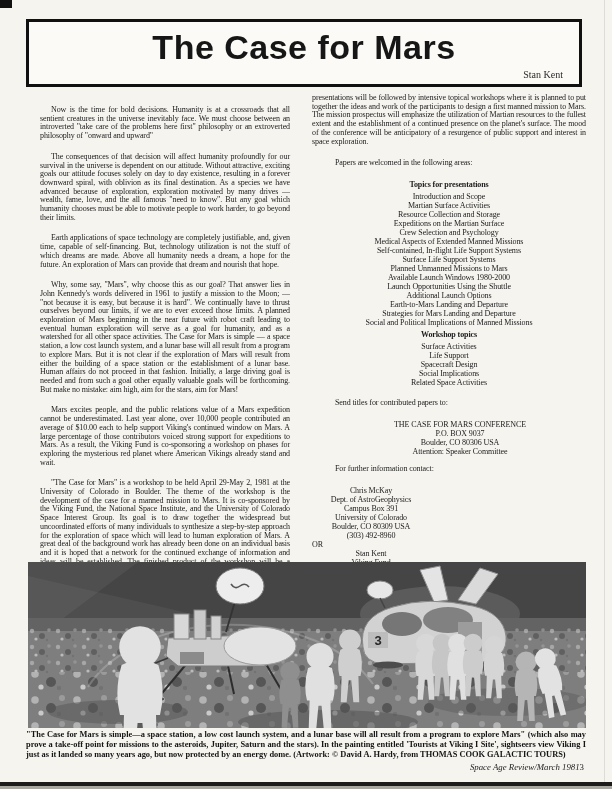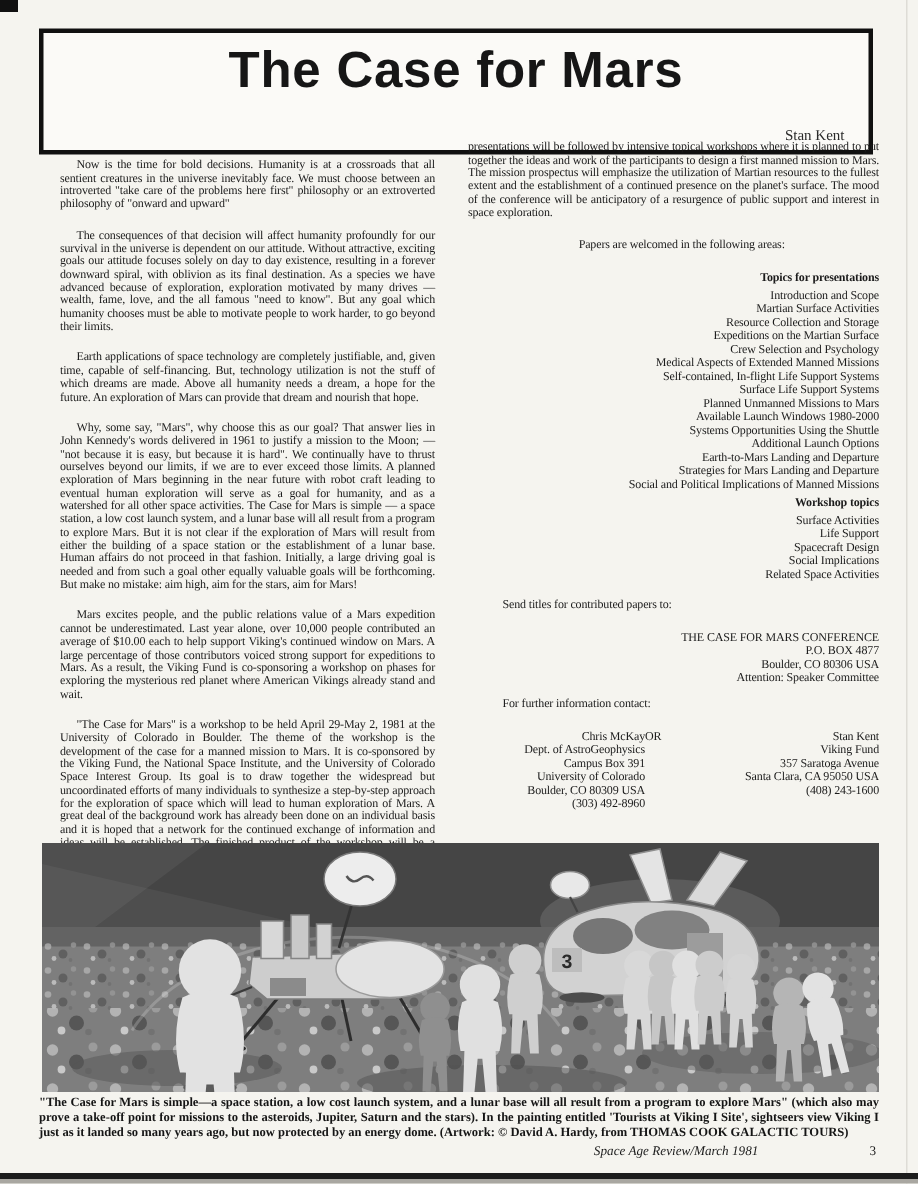--- a/index.html
+++ b/index.html
@@ -9,21 +9,21 @@
     position:relative;
     overflow:hidden;
     font-family:"Liberation Serif", serif;
     color:#1b1b1b;
   }
   .corner-mark{position:absolute;left:0;top:0;width:12px;height:8px;background:#111;}
   .edge-line{position:absolute;top:0;right:7px;width:1px;height:789px;background:#dedcd6;}
 
   
   .title-box{
-    position:absolute;left:26px;top:19px;width:556px;height:84px;
+    position:absolute;left:26px;top:19px;width:556px;height:68px;
     border:3px solid #101010;background:#fbfaf7;box-sizing:border-box;
   }
   .title-box h1{
     margin:6px 0 0 0;text-align:center;
     font-family:"Liberation Sans", sans-serif;
     font-weight:bold;font-size:34px;letter-spacing:.5px;color:#161616;
   }
   .byline{
     position:absolute;right:16px;bottom:4px;
     font-size:10px;color:#2a2a2a;
@@ -31,51 +31,51 @@
 
   
   .columns{
     position:absolute;left:28px;top:94px;width:558px;height:468px;
     display:flex;gap:10px;overflow:hidden;
     font-size:8px;line-height:8.7px;letter-spacing:-0.1px;
   }
   .col{width:274px;text-align:justify;}
   .para{text-indent:11px;margin:12px;}
   .noindent{margin:0;}
-  .list-line{text-align:right;line-height:9px;}
+  .list-line{text-align:center;line-height:9px;}
   .subhead{
-    font-weight:bold;text-align:right;margin:3px 0 2px 0;line-height:10px;
-  }
-  .papers-lead{margin-top:13px;text-align:center;}
+    font-weight:bold;text-align:center;margin:3px 0 2px 0;line-height:10px;
+  }
+  .papers-lead{margin-top:13px;text-align:left;}
   .send-block{margin-top:9px;}
   .send-block .para{text-align:left;}
   .send-lines{margin-left:22px;}
   .contact-lead{margin-top:9px;text-align:left;}
-  .contact-row{display:flex;margin-top:13px;}
+  .contact-row{display:flex;margin-top:13px;flex-direction:column;}
   .contact-col{width:118px;text-align:left;line-height:9px;}
   .contact-or{width:38px;text-align:left;line-height:9px;}
   .closing{margin-top:1px;}
 
   
   .photo{
     position:absolute;left:28px;top:562px;width:558px;height:166px;
     background:#474747;overflow:hidden;
   }
   .photo svg{display:block;}
 
   
   .caption{
     position:absolute;left:26px;top:730px;width:560px;
     font-size:8.4px;line-height:10px;font-weight:bold;text-align:justify;color:#151515;
   }
   .footer-row{
     position:absolute;left:26px;top:762px;width:560px;
     display:flex;align-items:baseline;font-size:8.8px;
   }
-  .journal{margin-left:auto;margin-right:74px;font-style:italic;}
+  .journal{margin-left:auto;font-style:italic;}
   .pagenum{margin-right:2px;}
   .bottom-bar{position:absolute;left:0;top:782px;width:612px;height:4px;background:#1c1c1c;}
   .bottom-bar-under{position:absolute;left:0;top:786px;width:612px;height:3px;background:#a9a7a1;}
 </style>
 </head>
 <body>
 
 <div class="page">
 
   <div class="corner-mark"></div>
@@ -105,39 +105,39 @@
           <div class="list-line">Introduction and Scope</div>
           <div class="list-line">Martian Surface Activities</div>
           <div class="list-line">Resource Collection and Storage</div>
           <div class="list-line">Expeditions on the Martian Surface</div>
           <div class="list-line">Crew Selection and Psychology</div>
           <div class="list-line">Medical Aspects of Extended Manned Missions</div>
           <div class="list-line">Self-contained, In-flight Life Support Systems</div>
           <div class="list-line">Surface Life Support Systems</div>
           <div class="list-line">Planned Unmanned Missions to Mars</div>
           <div class="list-line">Available Launch Windows 1980-2000</div>
-          <div class="list-line">Systems Opportunities Using the Shuttle</div>
+          <div class="list-line">Launch Opportunities Using the Shuttle</div>
           <div class="list-line">Additional Launch Options</div>
           <div class="list-line">Earth-to-Mars Landing and Departure</div>
           <div class="list-line">Strategies for Mars Landing and Departure</div>
           <div class="list-line">Social and Political Implications of Manned Missions</div>
         </div>
       <div class="subhead">Workshop topics</div>
       <div>
           <div class="list-line">Surface Activities</div>
           <div class="list-line">Life Support</div>
           <div class="list-line">Spacecraft Design</div>
           <div class="list-line">Social Implications</div>
           <div class="list-line">Related Space Activities</div>
         </div>
       <div class="send-block">
         <div class="para">Send titles for contributed papers to:</div>
         <div class="send-lines">
             <div class="list-line">THE CASE FOR MARS CONFERENCE</div>
-            <div class="list-line">P.O. BOX 4877</div>
+            <div class="list-line">P.O. BOX 9037</div>
             <div class="list-line">Boulder, CO 80306 USA</div>
             <div class="list-line">Attention: Speaker Committee</div>
           </div>
       </div>
       <div class="para contact-lead">For further information contact:</div>
       <div class="contact-row">
         <div class="contact-col">
             <div class="list-line">Chris McKay</div>
             <div class="list-line">Dept. of AstroGeophysics</div>
             <div class="list-line">Campus Box 391</div>

